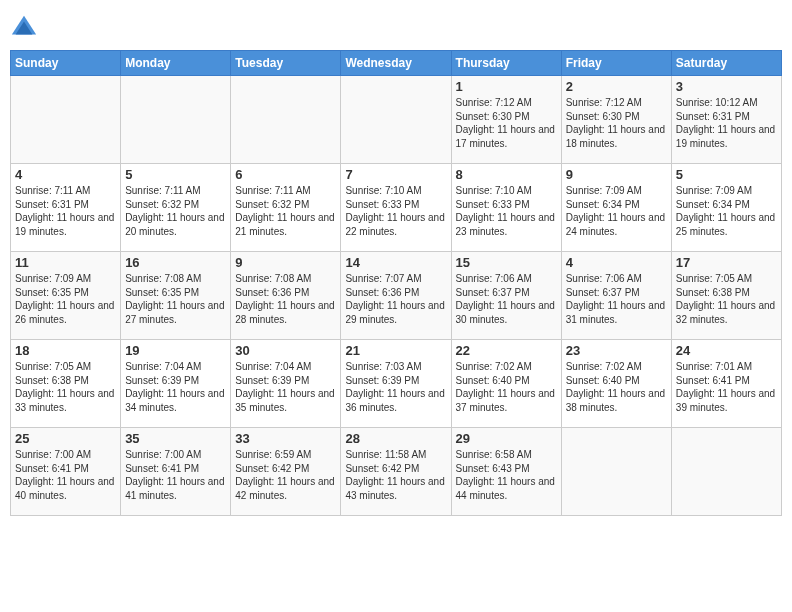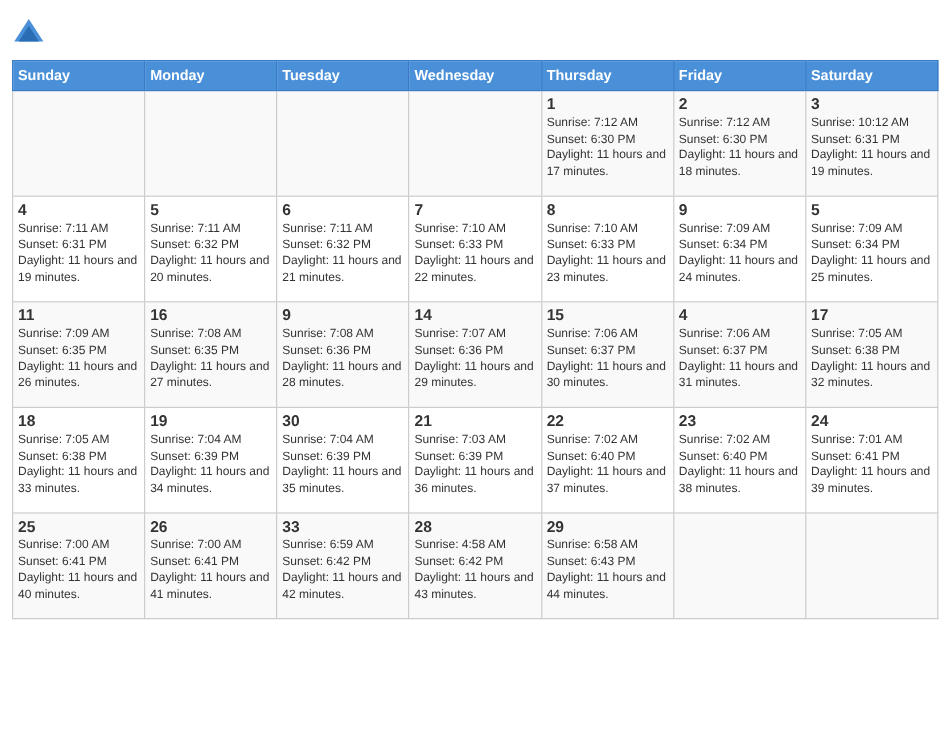--- a/index.html
+++ b/index.html
@@ -293,34 +293,34 @@
           </td>
         </tr>
         <tr>
           <td>
             <span class="day-number">25</span>
             <div class="day-info">Sunrise: 7:00 AM
 Sunset: 6:41 PM
 Daylight: 11 hours and 40 minutes.</div>
           </td>
           <td>
-            <span class="day-number">26</span>
+            <span class="day-number">35</span>
             <div class="day-info">Sunrise: 7:00 AM
 Sunset: 6:41 PM
 Daylight: 11 hours and 41 minutes.</div>
           </td>
           <td>
             <span class="day-number">33</span>
             <div class="day-info">Sunrise: 6:59 AM
 Sunset: 6:42 PM
 Daylight: 11 hours and 42 minutes.</div>
           </td>
           <td>
             <span class="day-number">28</span>
-            <div class="day-info">Sunrise: 4:58 AM
+            <div class="day-info">Sunrise: 11:58 AM
 Sunset: 6:42 PM
 Daylight: 11 hours and 43 minutes.</div>
           </td>
           <td>
             <span class="day-number">29</span>
             <div class="day-info">Sunrise: 6:58 AM
 Sunset: 6:43 PM
 Daylight: 11 hours and 44 minutes.</div>
           </td>
           <td class="empty-cell"></td>

